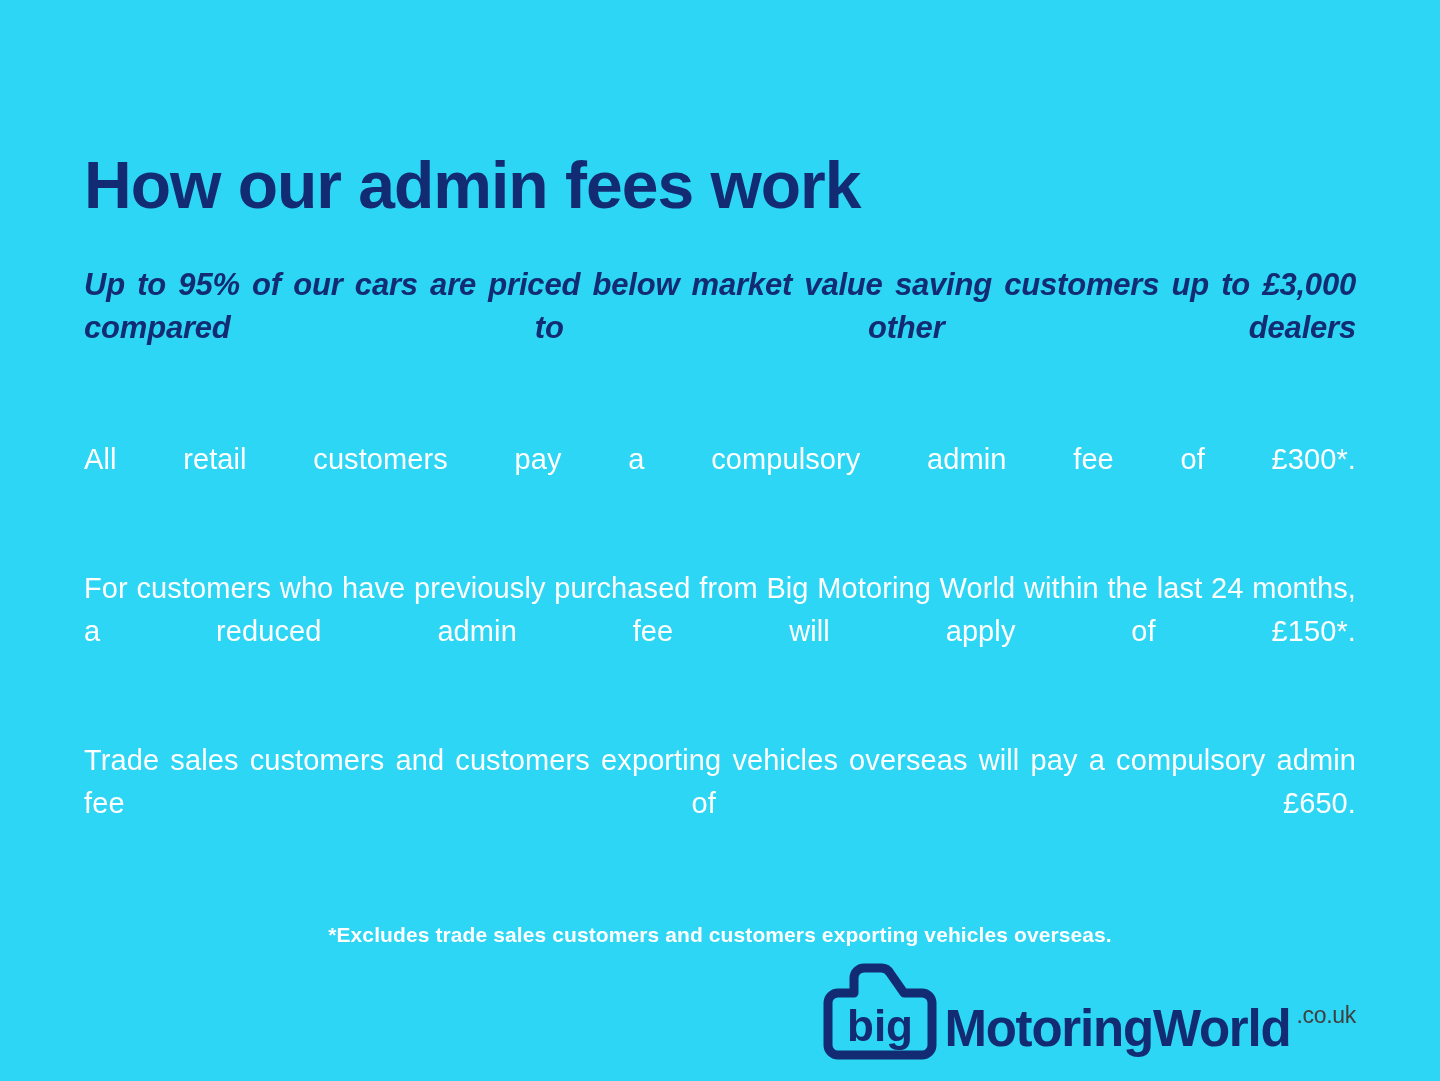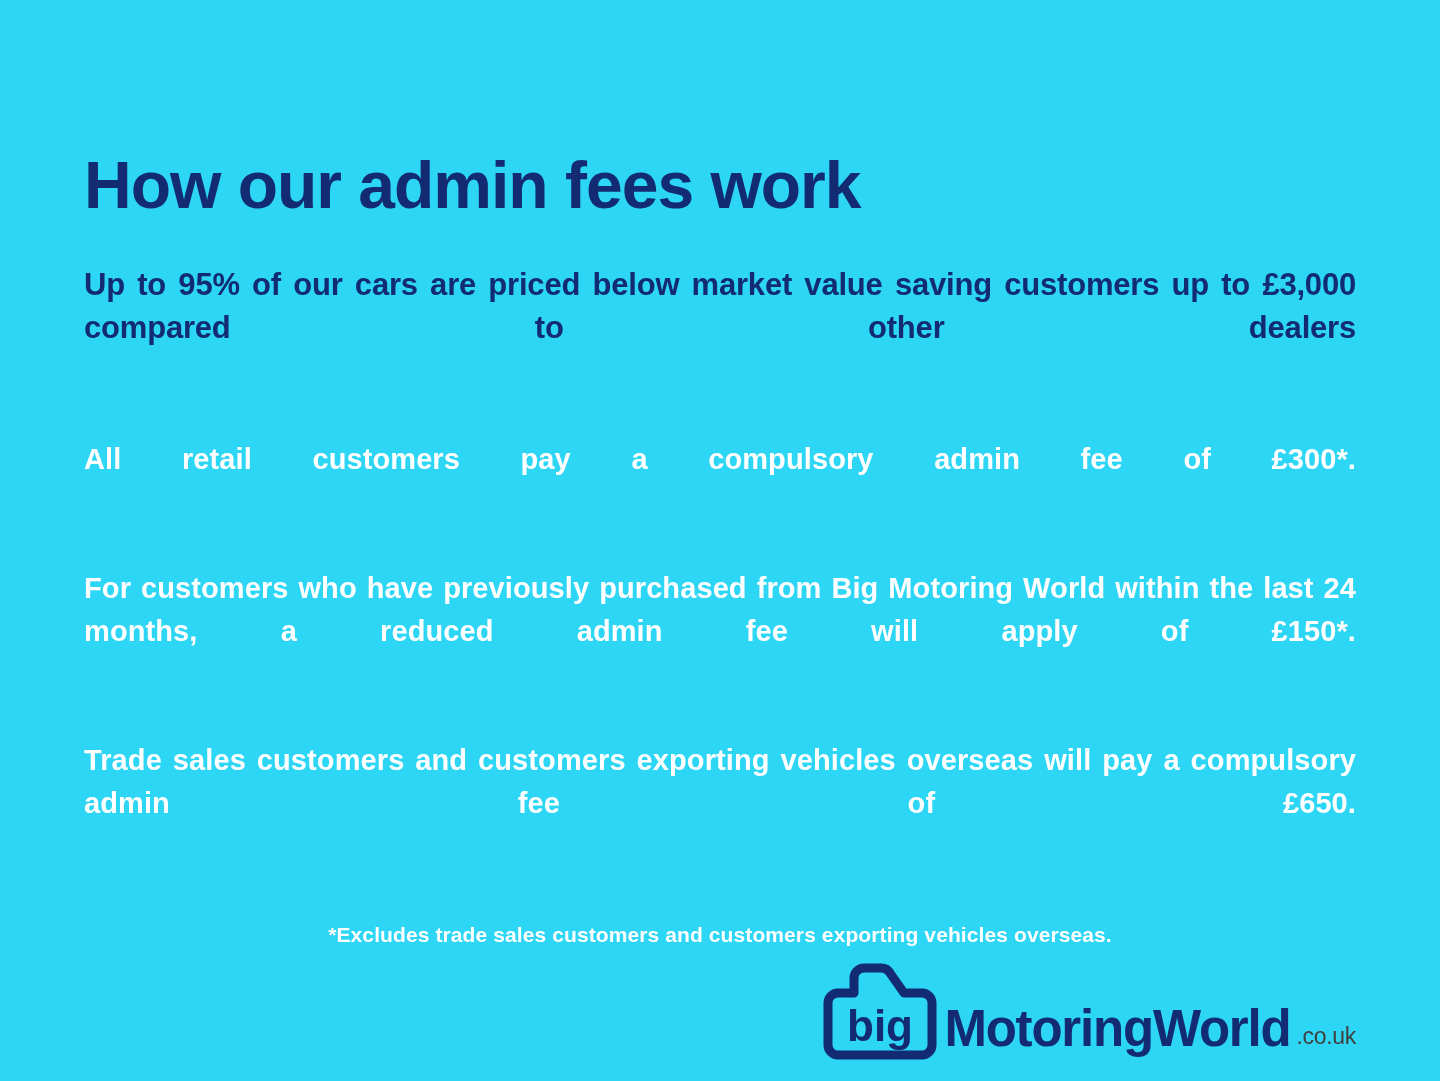--- a/index.html
+++ b/index.html
@@ -31,35 +31,36 @@
     white-space: nowrap;
   }
   .subhead {
     font-size: 31px;
     line-height: 1.38;
     font-weight: 800;
     color: #122B72;
     text-align: justify;
     letter-spacing: -0.2px;
     max-width: 1278px;
+    font-style: italic;
   }
   .subhead::after {
     content: "";
     display: inline-block;
     width: 100%;
   }
   .body-block {
     margin-top: 46px;
     max-width: 1278px;
   }
   .para {
     font-size: 29px;
     line-height: 1.47;
     color: #FFFFFF;
-    font-weight: 700;
+    font-weight: 400;
     text-align: justify;
     margin: 0 0 44px 0;
     letter-spacing: 0.1px;
   }
   .para::after {
     content: "";
     display: inline-block;
     width: 100%;
   }
   .para.last {
@@ -93,21 +94,20 @@
     margin-top: 35px;
   }
   .logo-line {
     font-size: 51px;
     font-weight: 800;
     color: #122B72;
     letter-spacing: -1.2px;
   }
   .logo-line2 {
     display: flex;
-    align-items: flex-end;
   }
   .logo-tld {
     font-size: 23px;
     font-weight: 400;
     color: #404040;
     margin-left: 6px;
     margin-bottom: 6px;
     letter-spacing: -0.3px;
   }
 </style>

